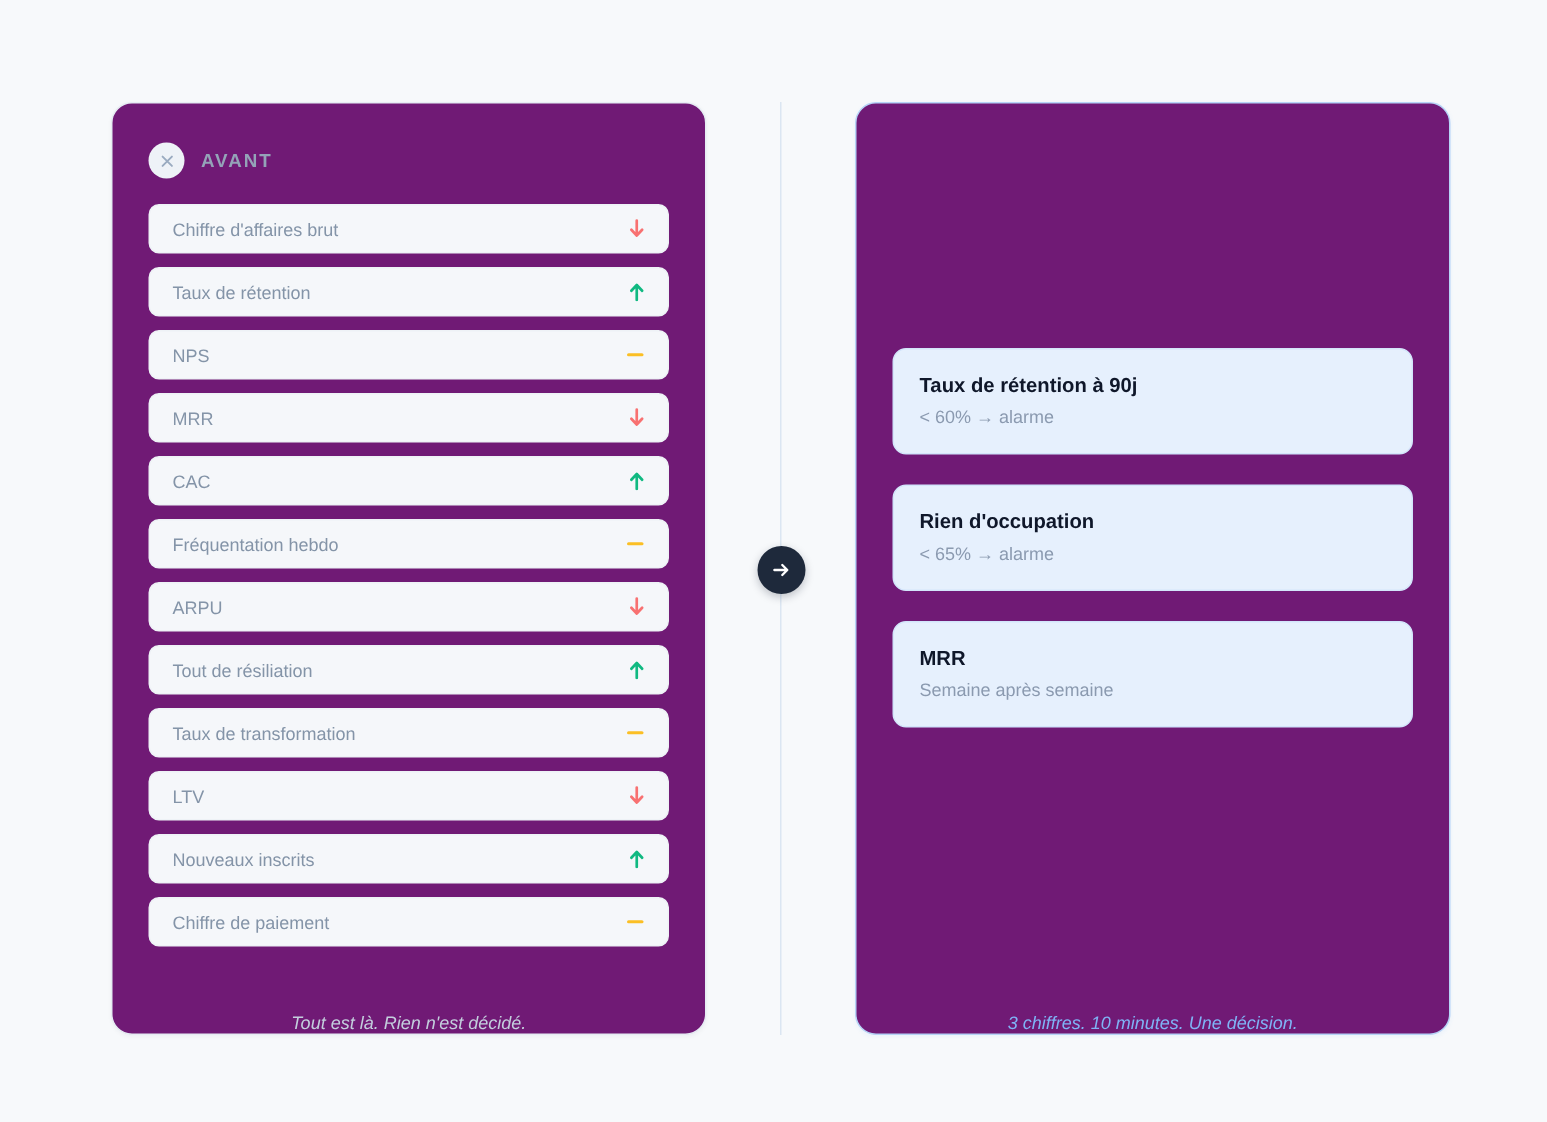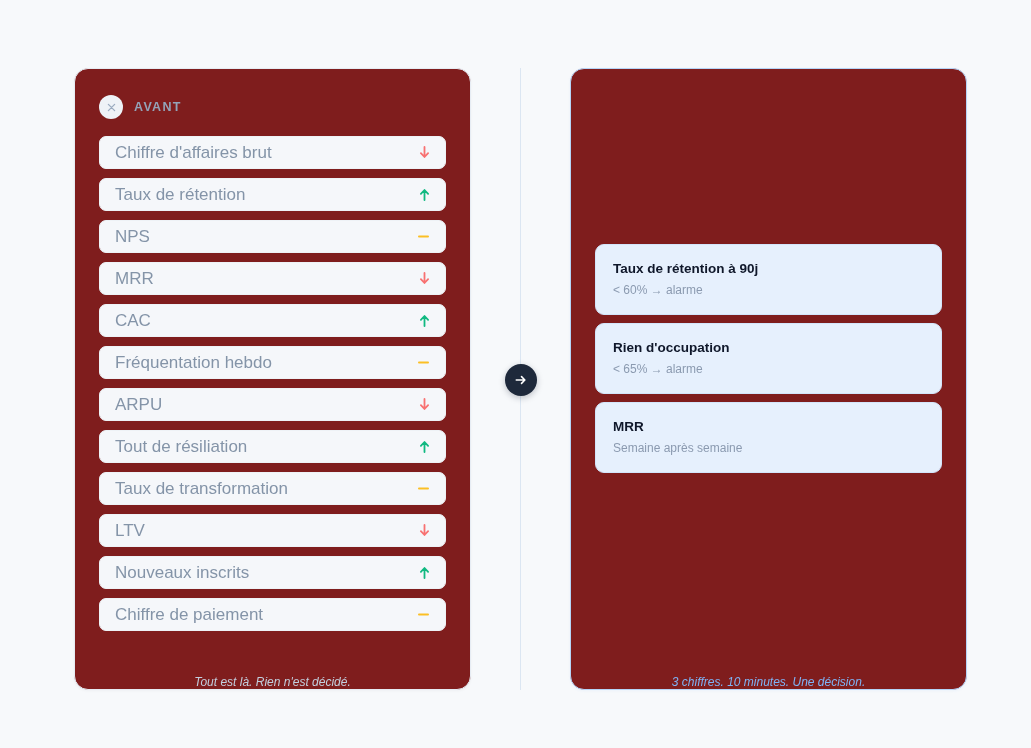--- a/index.html
+++ b/index.html
@@ -42,21 +42,21 @@
     justify-content: center;
     box-shadow: 0 2px 6px rgba(15,23,42,.25);
   }
   .connector-node svg { display: block; }
 
   
   .panel {
     position: absolute;
     top: 68px;
     height: 622px;
-    background: #7f1d1d;
+    background: #701a75;
     border-radius: 14px;
     box-sizing: border-box;
     padding: 26px 24px 0 24px;
     display: flex;
     flex-direction: column;
   }
   .panel-before {
     left: 74px;
     width: 397px;
     border: 1px solid #e6ecf3;
@@ -106,37 +106,37 @@
     background: #f5f7fa;
     border: 1px solid #eef2f6;
     border-radius: 7px;
     display: flex;
     align-items: center;
     justify-content: space-between;
     padding: 0 15px;
     box-sizing: border-box;
   }
   .metric-label {
-    font-size: 17px;
+    font-size: 12px;
     color: #8494a8;
   }
   .metric-trend {
     font-size: 13px;
     line-height: 1;
     display: flex;
     align-items: center;
   }
 
   
   .card-area {
     flex: 1;
     display: flex;
     flex-direction: column;
     justify-content: center;
-    gap: 8px;
+    gap: 20px;
     padding-bottom: 54px;
   }
   .kpi-card {
     background: #e6f0fd;
     border: 1px solid #d3e5fb;
     border-radius: 9px;
     padding: 16px 17px 17px 17px;
     box-sizing: border-box;
   }
   .kpi-title {

